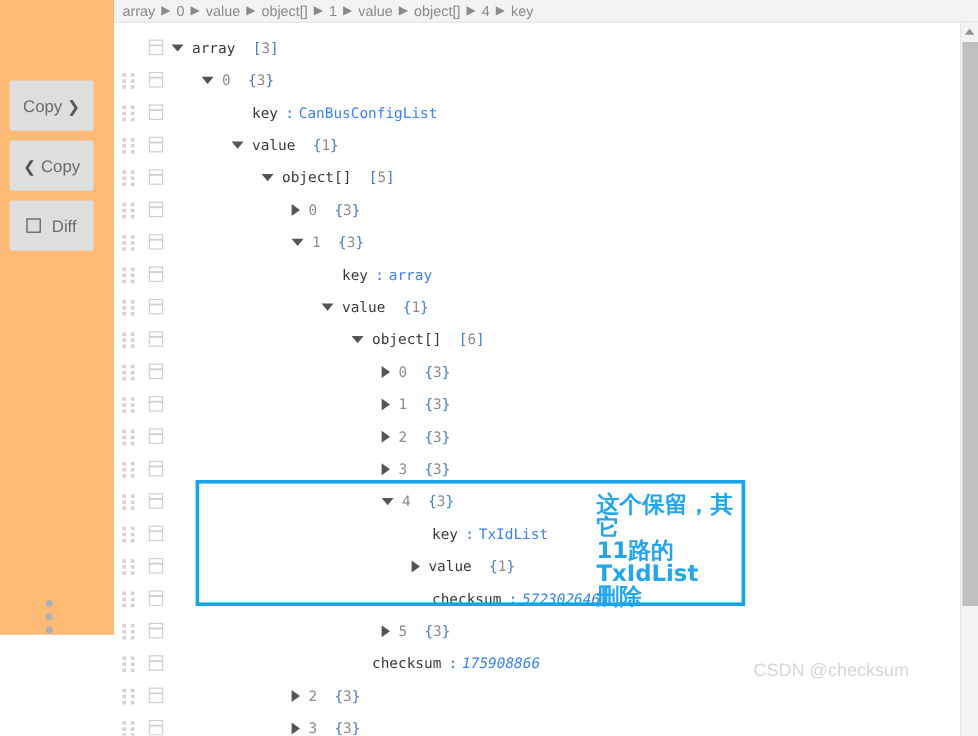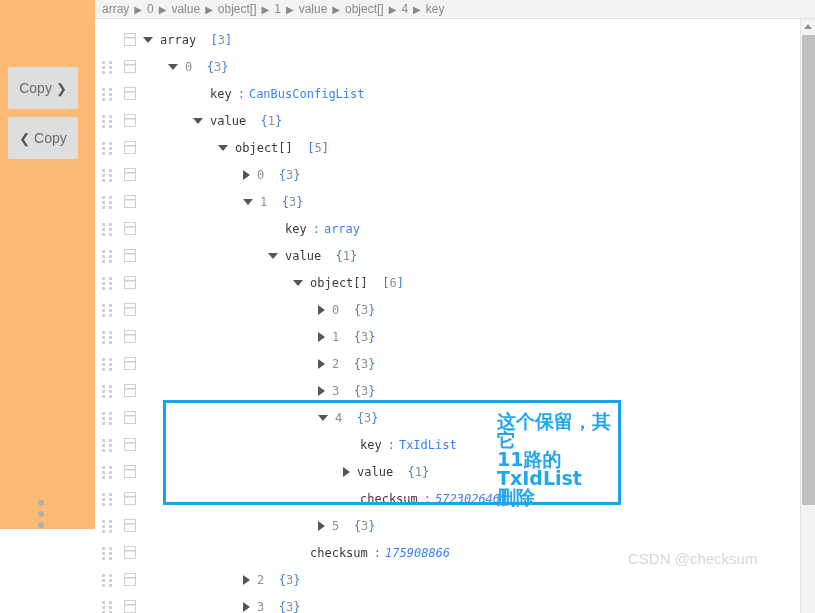--- a/index.html
+++ b/index.html
@@ -155,20 +155,24 @@
   <button class="rail-btn" id="btn-copy-right">
     <span>Copy</span>
     <span class="chev">❯</span>
   </button>
 
   <button class="rail-btn" id="btn-copy-left">
     <span class="chev">❮</span>
     <span>Copy</span>
   </button>
 
+  <button class="rail-btn" id="btn-diff">
+    <span class="diff-sq"></span>
+    <span>Diff</span>
+  </button>
 
   <div id="rail-menu">
     <i></i>
       <i></i>
       <i></i>
   </div>
 </div>
 
 <div id="breadcrumb">
     <span class="crumb">array</span>

